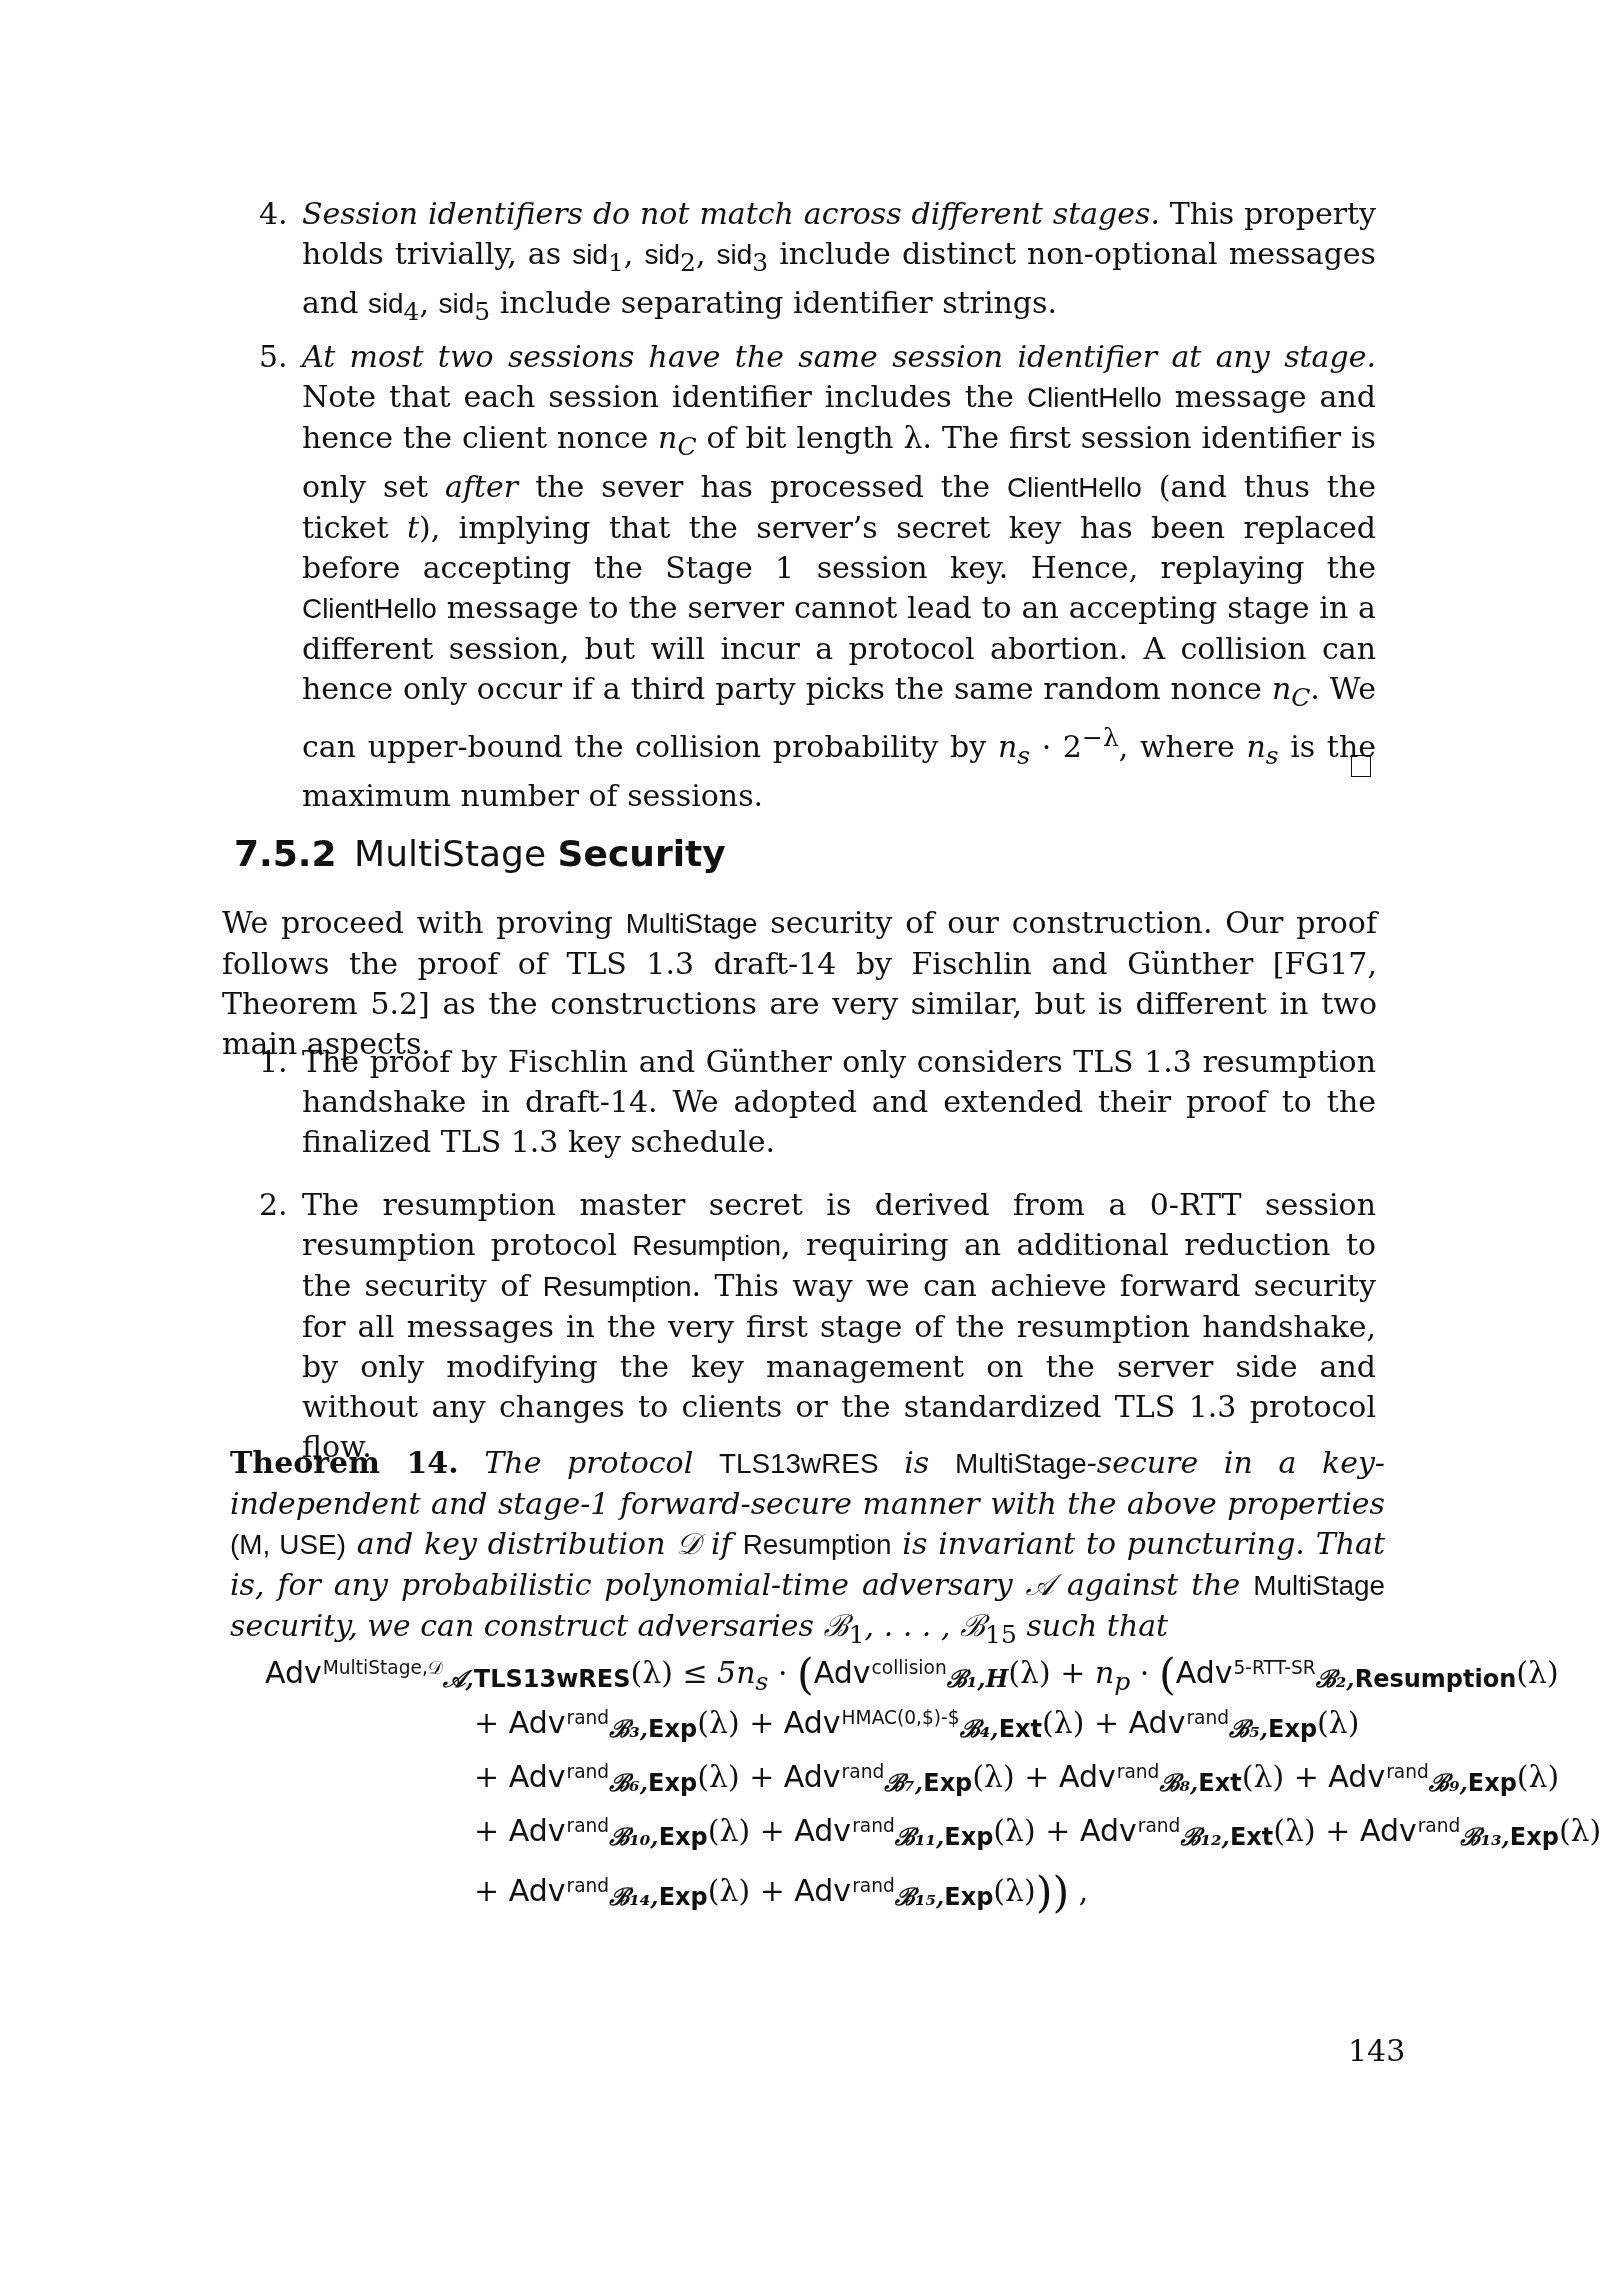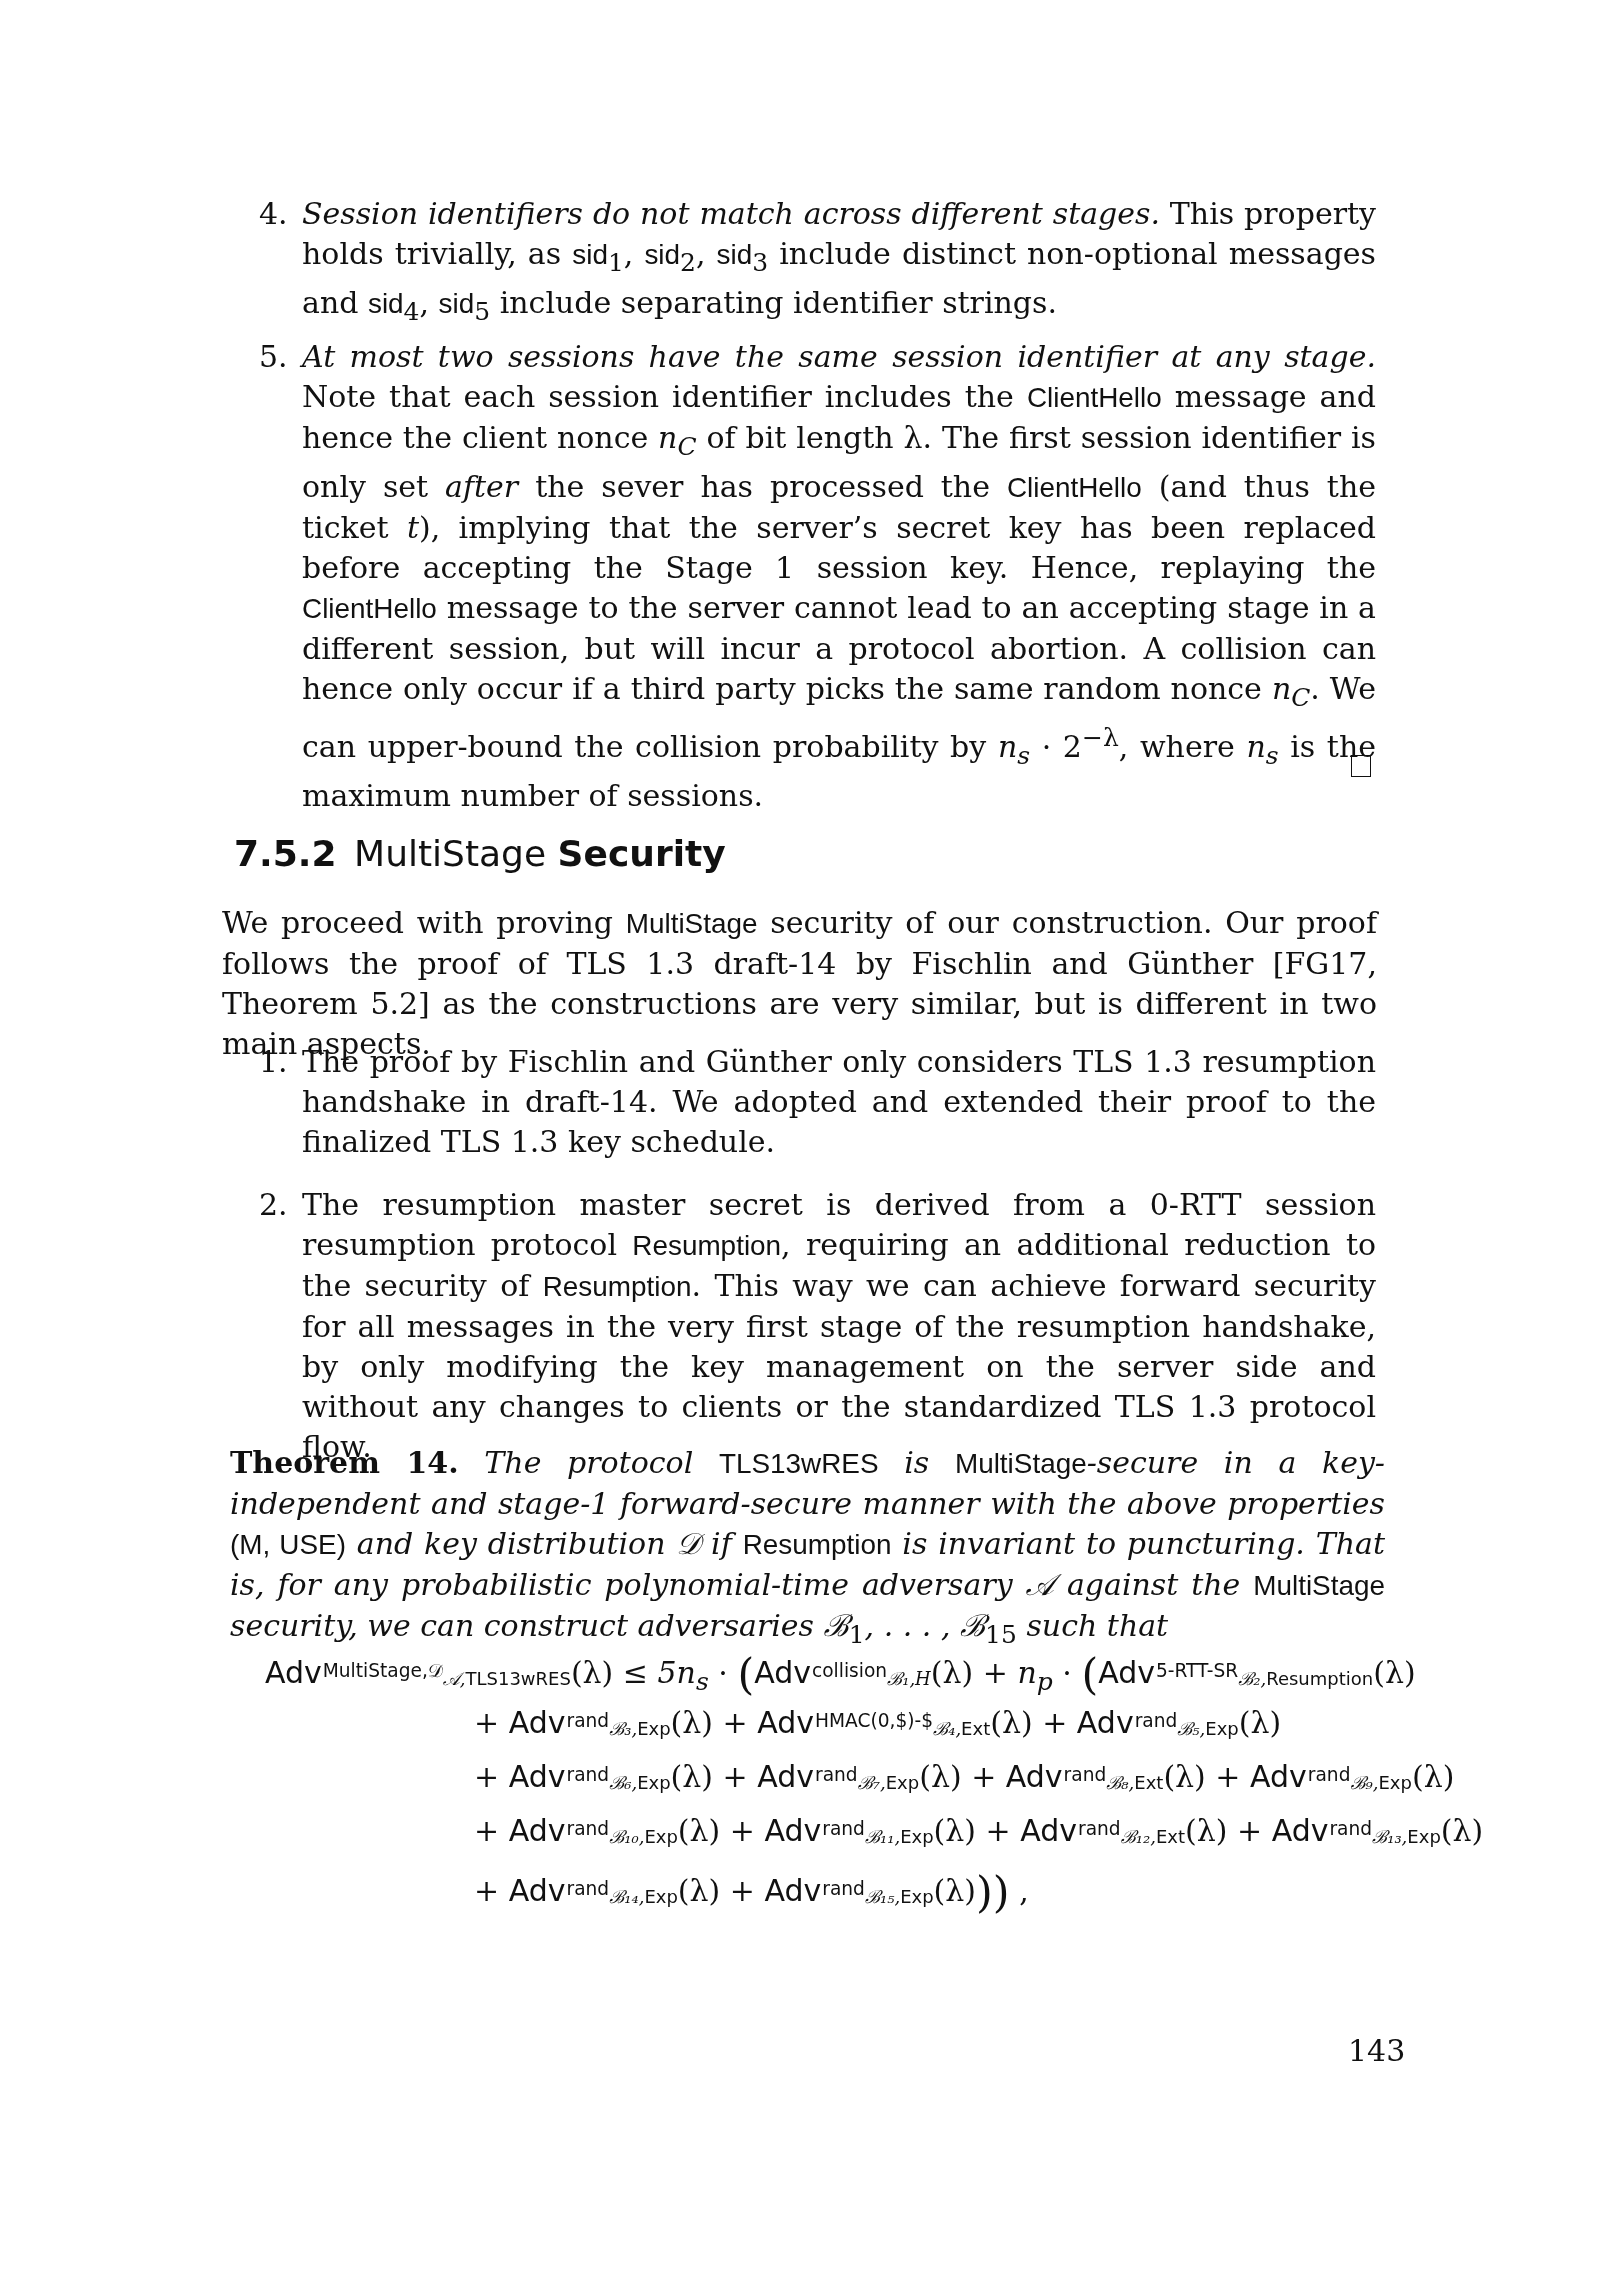--- a/index.html
+++ b/index.html
@@ -15,21 +15,21 @@
   .qed { position: absolute; left: 1351px; top: 755px; width: 17.6px; height: 19.6px;
          border: 1.6px solid #111; }
   .heading { position: absolute; left: 222px; top: 833px; font-size: 36px;
              font-family: "DejaVu Sans", "Liberation Sans", sans-serif; margin-left: 12px; }
   .heading .hn { font-weight: bold; margin-right: 17.6px; }
   .heading .hb { font-weight: bold; }
   .math { position: absolute; font-size: 30px; font-family: "DejaVu Serif", "Liberation Serif", serif; white-space: nowrap; }
   .math .adv { font-family: "DejaVu Sans", "Liberation Sans", sans-serif; }
   .sc { display: inline-flex; flex-direction: row; vertical-align: middle; line-height: 1; margin-left: 1px; }
   .sc .sup { font-family: "DejaVu Sans", "Liberation Sans", sans-serif; font-size: 18.6px; }
-  .sc .sub { font-size: 18px; margin-top: 8px; }
+  .sc .sub { font-size: 24px; margin-top: 8px; font-weight: bold; }
   .sc .sub .ss { font-family: "DejaVu Sans", "Liberation Sans", sans-serif; }
   .big { font-size: 43px; vertical-align: -5.9px; }
   .pagenum { position: absolute; left: 1348px; top: 2033px; font-size: 30px; }
 </style>
 </head>
 <body>
 
 <div class="page">
 
   <div class="enum" style="left:302px; top:194px; width:1074px; text-align:justify;">

